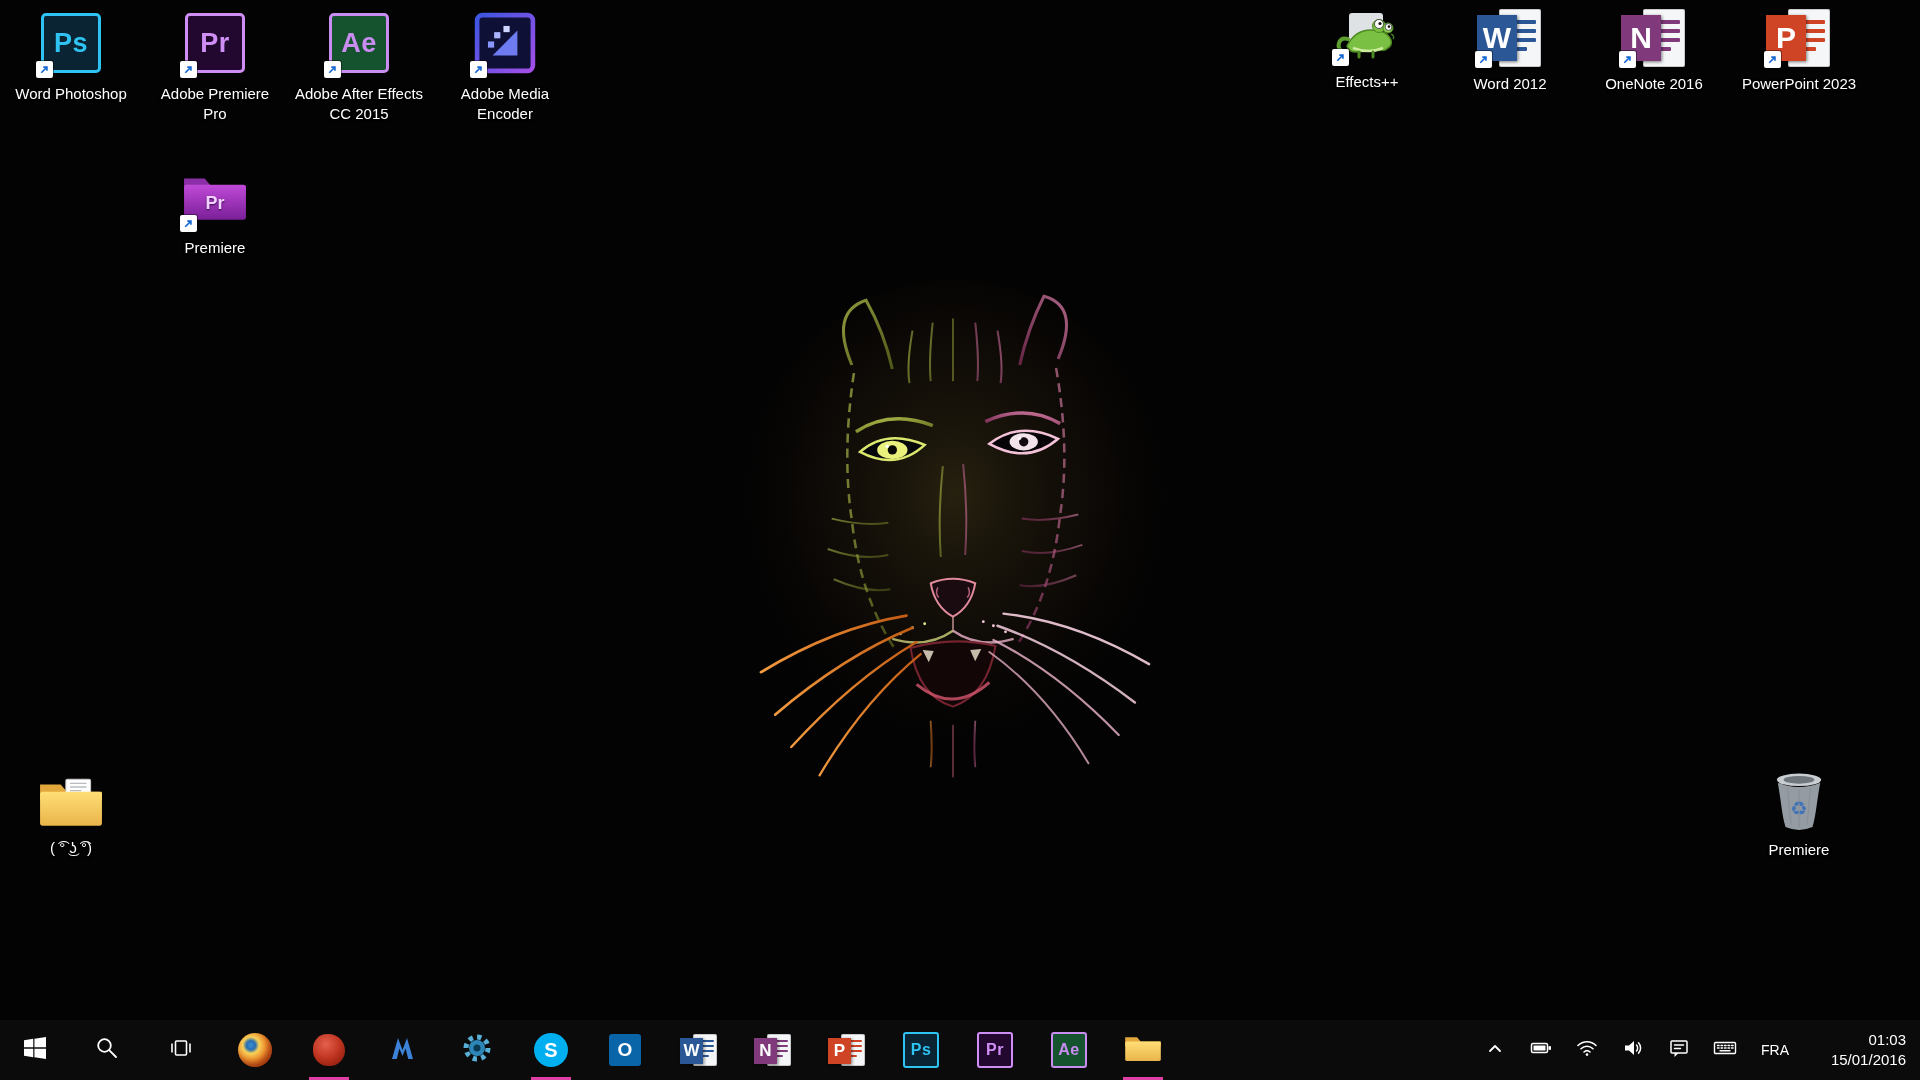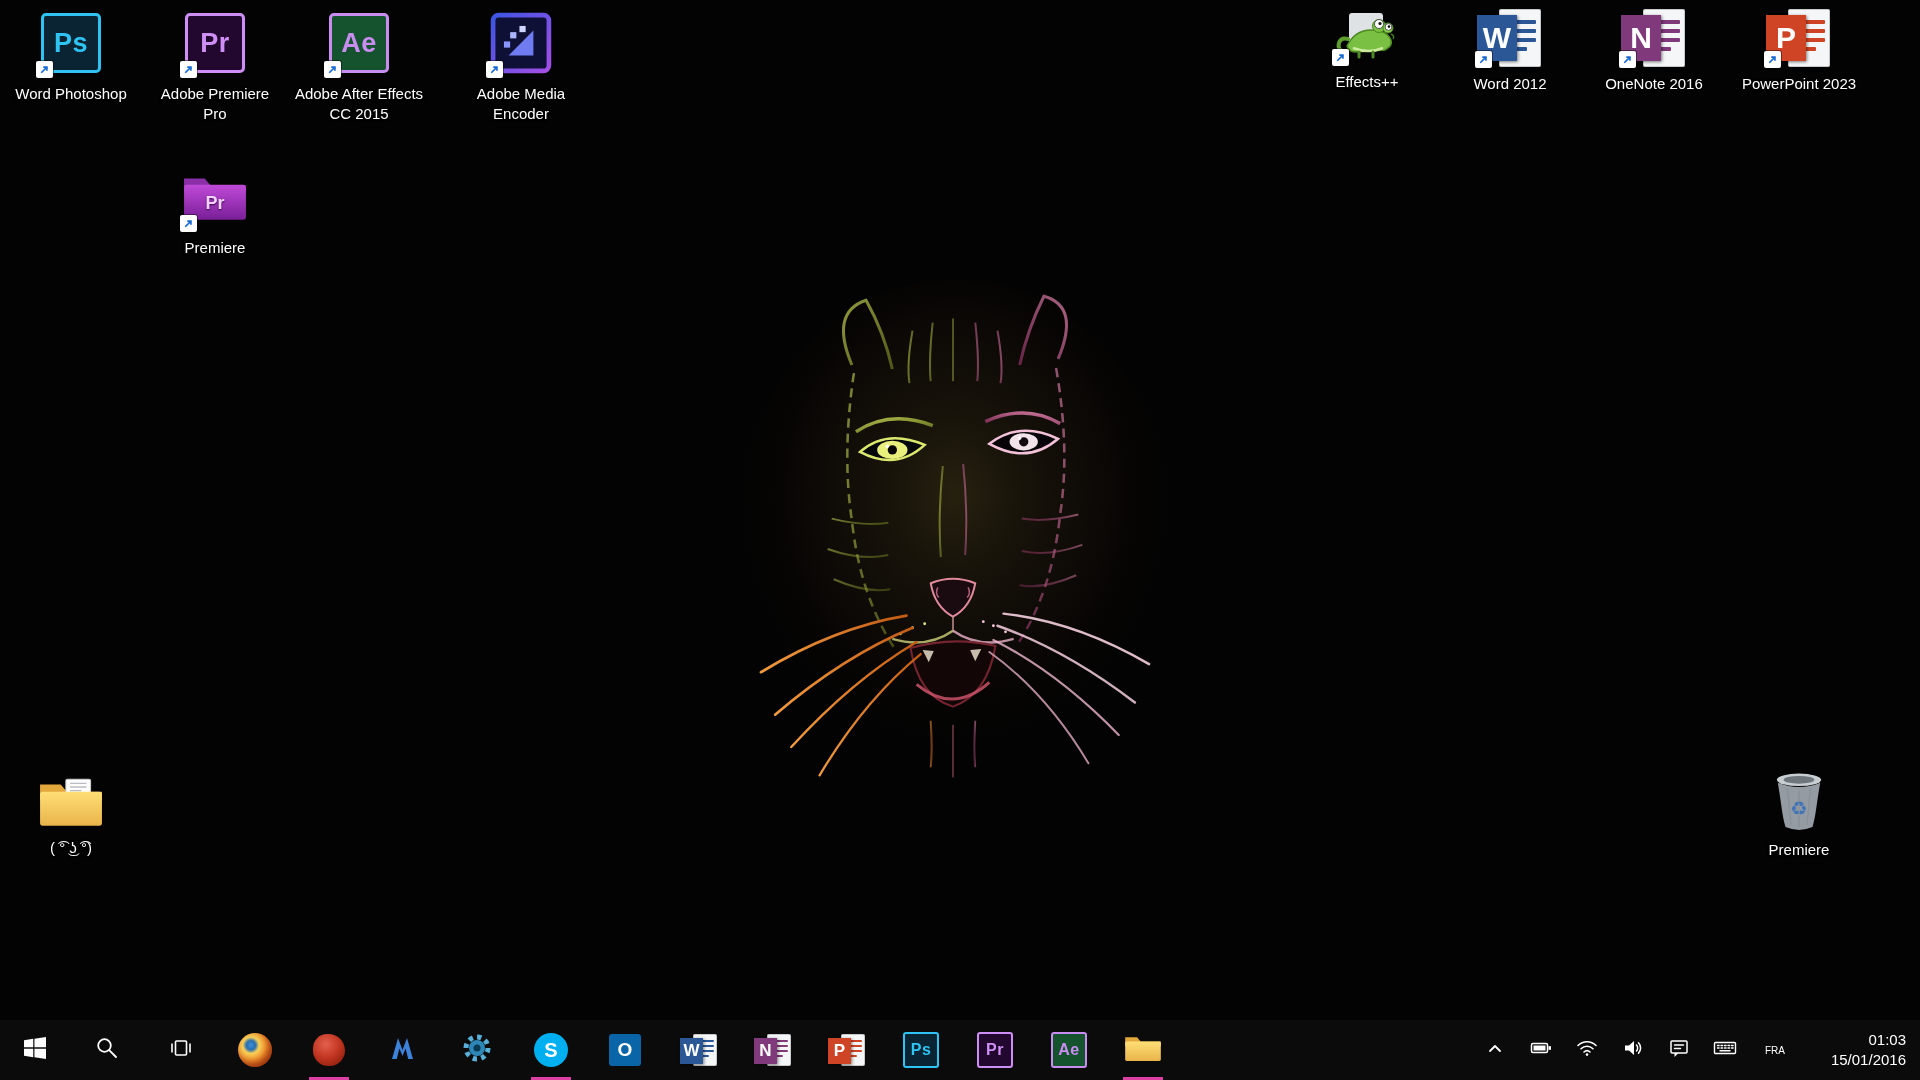--- a/index.html
+++ b/index.html
@@ -66,21 +66,21 @@
     box-shadow:inset -3px -4px 6px rgba(110,35,5,.55)}
   .redapp{width:32px;height:32px;border-radius:46% 54% 50% 50%;
     background:radial-gradient(circle at 40% 32%,#e4604e 0%,#c03520 48%,#7e1507 100%)}
   .skype{width:34px;height:34px;background:var(--skype-blue);color:#fff;font-weight:700;font-size:20px}
   .olk{width:32px;height:32px;border-radius:3px;background:var(--outlook-blue);color:#fff;display:flex;
     align-items:center;justify-content:center;font-weight:700;font-size:19px}
 
   
   .tray{margin-left:auto;display:flex;align-items:center;height:100%}
   .tray-btn{width:46px;height:100%;display:flex;align-items:center;justify-content:center;color:#fff;flex:none;cursor:default}
-  .tray-lang{width:54px;font-size:10px}
+  .tray-lang{width:54px;font-size:14px}
   .clock{width:118px;color:#fff;font-size:15px;line-height:1.35;text-align:right;padding-right:14px;
     display:flex;flex-direction:column;justify-content:center;height:100%;cursor:default}
 
   .hidden-defs{position:absolute;width:0;height:0;overflow:hidden}
 </style>
 </head>
 <body>
 
 <svg class="hidden-defs" aria-hidden="true">
   <defs>
@@ -220,21 +220,21 @@
       <span class="adbox ae">Ae</span>
       <span class="sc">
           <svg width="13" height="13" viewBox="0 0 16 16">
             <path d="M4 12 L11 5 M6.5 5 H11 V9.5" stroke="#1567d2" stroke-width="2" fill="none"></path>
           </svg>
         </span>
     </span>
     <span class="lbl">Adobe After Effects CC 2015</span>
   </div>
 
-  <div class="dicon" style="left:455px;top:8px">
+  <div class="dicon" style="left:439px;top:8px">
     <span class="art">
       <svg width="62" height="62" viewBox="0 0 40 40">
         <rect x="2" y="2" width="36" height="36" rx="3.5" fill="#0f1035" stroke="url(#ameg)" stroke-width="3"></rect>
         <path d="M12 28 L28 12 L28 28 Z" fill="#6f7bf0"></path>
         <rect x="13" y="13" width="4" height="4" fill="#aab4ff"></rect>
         <rect x="19" y="9" width="4" height="4" fill="#cfd6ff"></rect>
         <rect x="9" y="19" width="4" height="4" fill="#8a96ff"></rect>
       </svg>
       <span class="sc">
           <svg width="13" height="13" viewBox="0 0 16 16">

